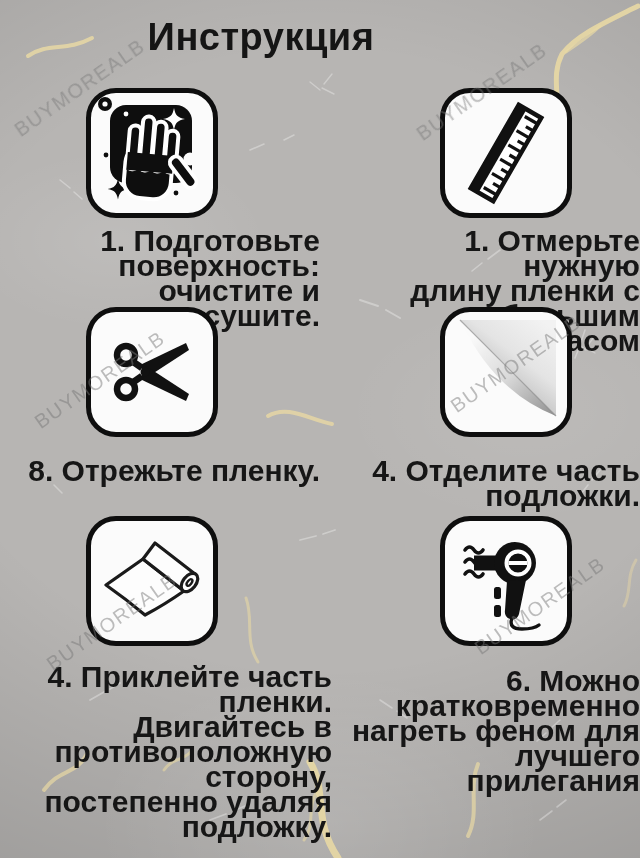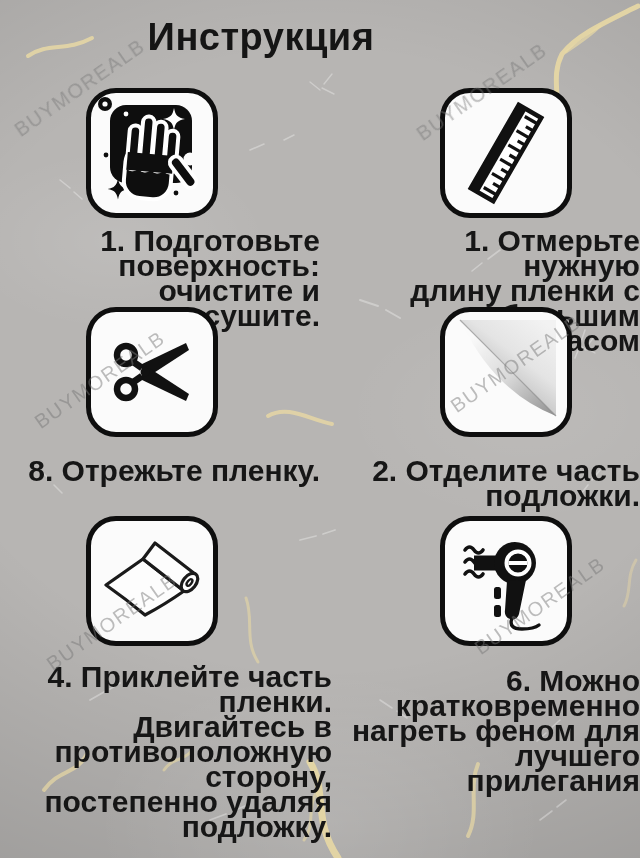--- a/index.html
+++ b/index.html
@@ -172,21 +172,21 @@
           <stop offset="15%" stop-color="#fafafa"></stop>
             <stop offset="55%" stop-color="#d9d9d9"></stop>
             <stop offset="100%" stop-color="#8e8e8e"></stop>
         </linearGradient>
       </defs>
       <path d="M10,4 L106,4 L106,100 Z" fill="url(#peelBack)"></path>
       <path d="M10,4 L106,100 Q44,76 10,4 Z" fill="url(#peelCurl)"></path>
       <path d="M10,4 L106,100" stroke="#8a8a8a" stroke-width="1.2" opacity="0.7" fill="none"></path>
     </svg>
   </div>
-  <div class="caption c4">2. Отделите часть
+  <div class="caption c4">4. Отделите часть
 подложки.</div>
 
   <div class="card p5">
     <svg width="112" height="112" viewBox="0 0 112 112">
       <g fill="#fdfdfd" stroke="#1a1a1a" stroke-width="3.2" stroke-linejoin="round" stroke-linecap="round">
         <path d="M10,60 L47,34 L88,66 Q68,80 49,90 Q30,74 10,60 Z"></path>
         <path d="M47,34 L59,18 L99,49 L88,66 Z"></path>
         <ellipse cx="93.5" cy="57.5" rx="6.5" ry="10.5" transform="rotate(38 93.5 57.5)"></ellipse>
         <ellipse cx="93.5" cy="57.5" rx="2" ry="3.8" transform="rotate(38 93.5 57.5)" stroke-width="2.4"></ellipse>
       </g>

